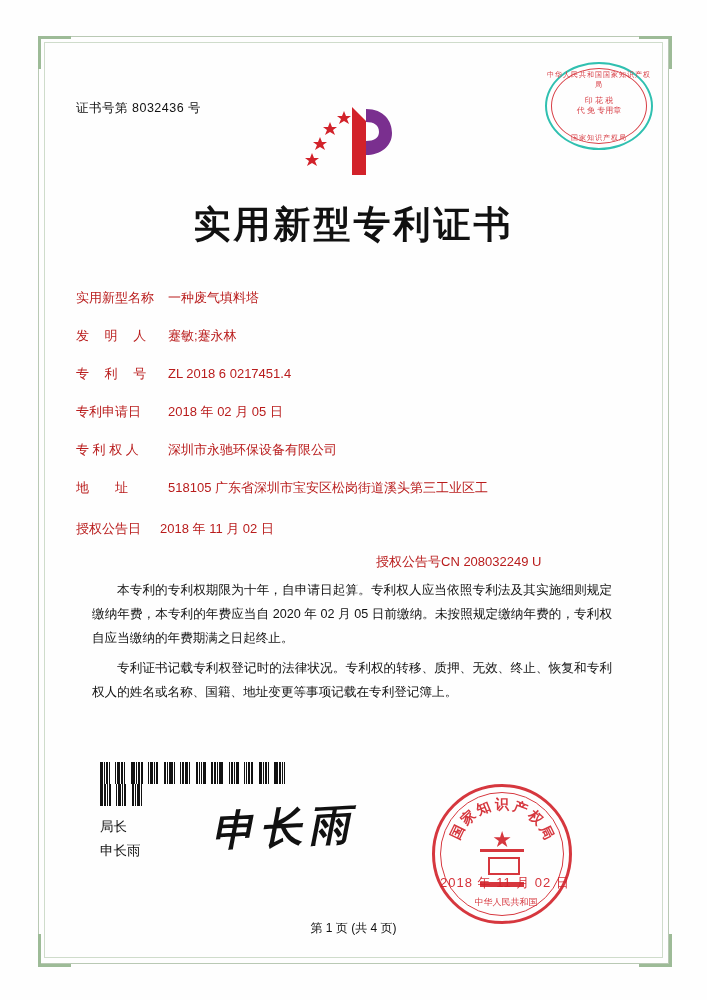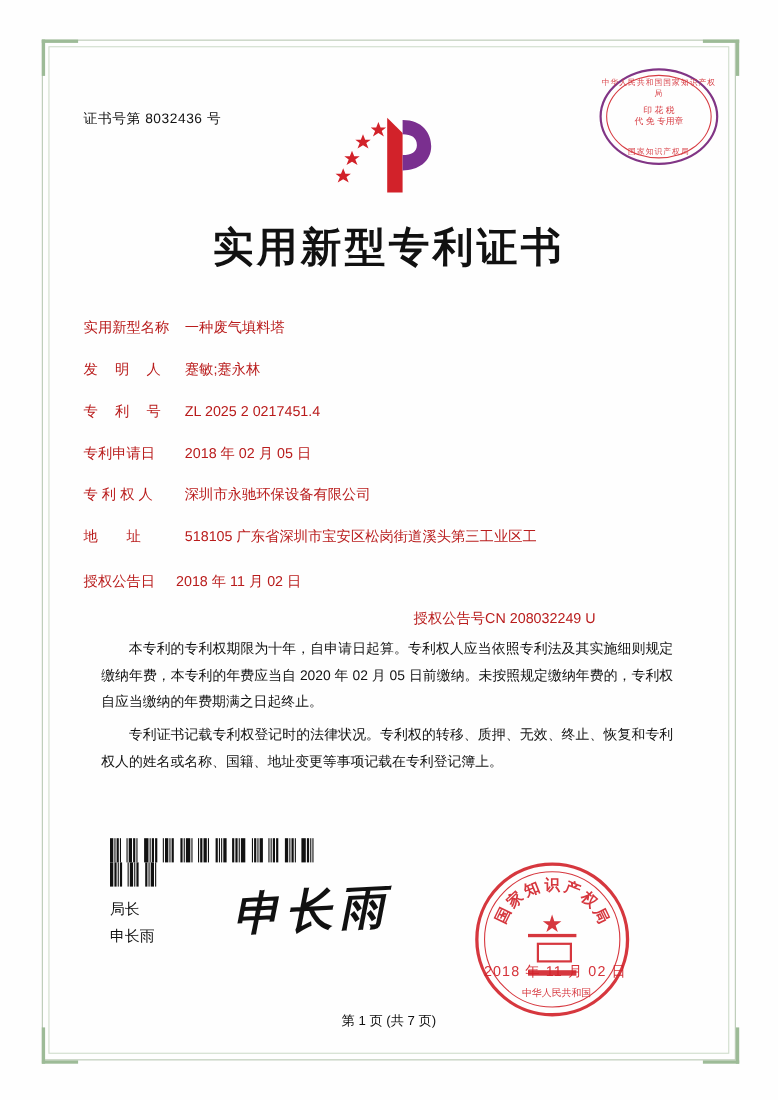--- a/index.html
+++ b/index.html
@@ -60,21 +60,21 @@
     letter-spacing: 0.5px;
     color: #111;
   }
 
   
   .seal-oval {
     position: absolute;
     left: 545px; top: 62px;
     width: 104px;
     height: 84px;
-    border: 2px solid #701a75;
+    border: 2px solid #14b8a6;
     border-radius: 50%;
     color: #d2222a;
     opacity: 0.88;
   }
   .seal-oval .ring {
     position: absolute;
     left: 4px; top: 4px; right: 4px; bottom: 4px;
     border: 1px solid #d2222a;
     border-radius: 50%;
   }
@@ -336,21 +336,21 @@
       <div class="val">一种废气填料塔</div>
     </div>
 
     <div class="row">
       <div class="lbl lbl-w2">发 明 人</div>
       <div class="val">蹇敏;蹇永林</div>
     </div>
 
     <div class="row">
       <div class="lbl lbl-w3">专 利 号</div>
-      <div class="val">ZL 2025 2 0217451.4</div>
+      <div class="val">ZL 2018 6 0217451.4</div>
     </div>
 
     <div class="row">
       <div class="lbl lbl-w1">专利申请日</div>
       <div class="val">2018 年 02 月 05 日</div>
     </div>
 
     <div class="row">
       <div class="lbl lbl-w1">专 利 权 人</div>
       <div class="val">深圳市永驰环保设备有限公司</div>
@@ -414,15 +414,15 @@
       <span style="transform:rotate(0deg)  translate(-7px,-58px)">识</span>
       <span style="transform:rotate(22deg) translate(-7px,-58px)">产</span>
       <span style="transform:rotate(43deg) translate(-7px,-58px)">权</span>
       <span style="transform:rotate(64deg) translate(-7px,-58px)">局</span>
     </div>
     <div class="seal-bottom-text">中华人民共和国</div>
   </div>
 
   <div class="seal-date">2018 年 11 月 02 日</div>
 
-  <div class="footer">第 1 页 (共 7 页)</div>
+  <div class="footer">第 1 页 (共 4 页)</div>
 
 </div>
 
 </body></html>

